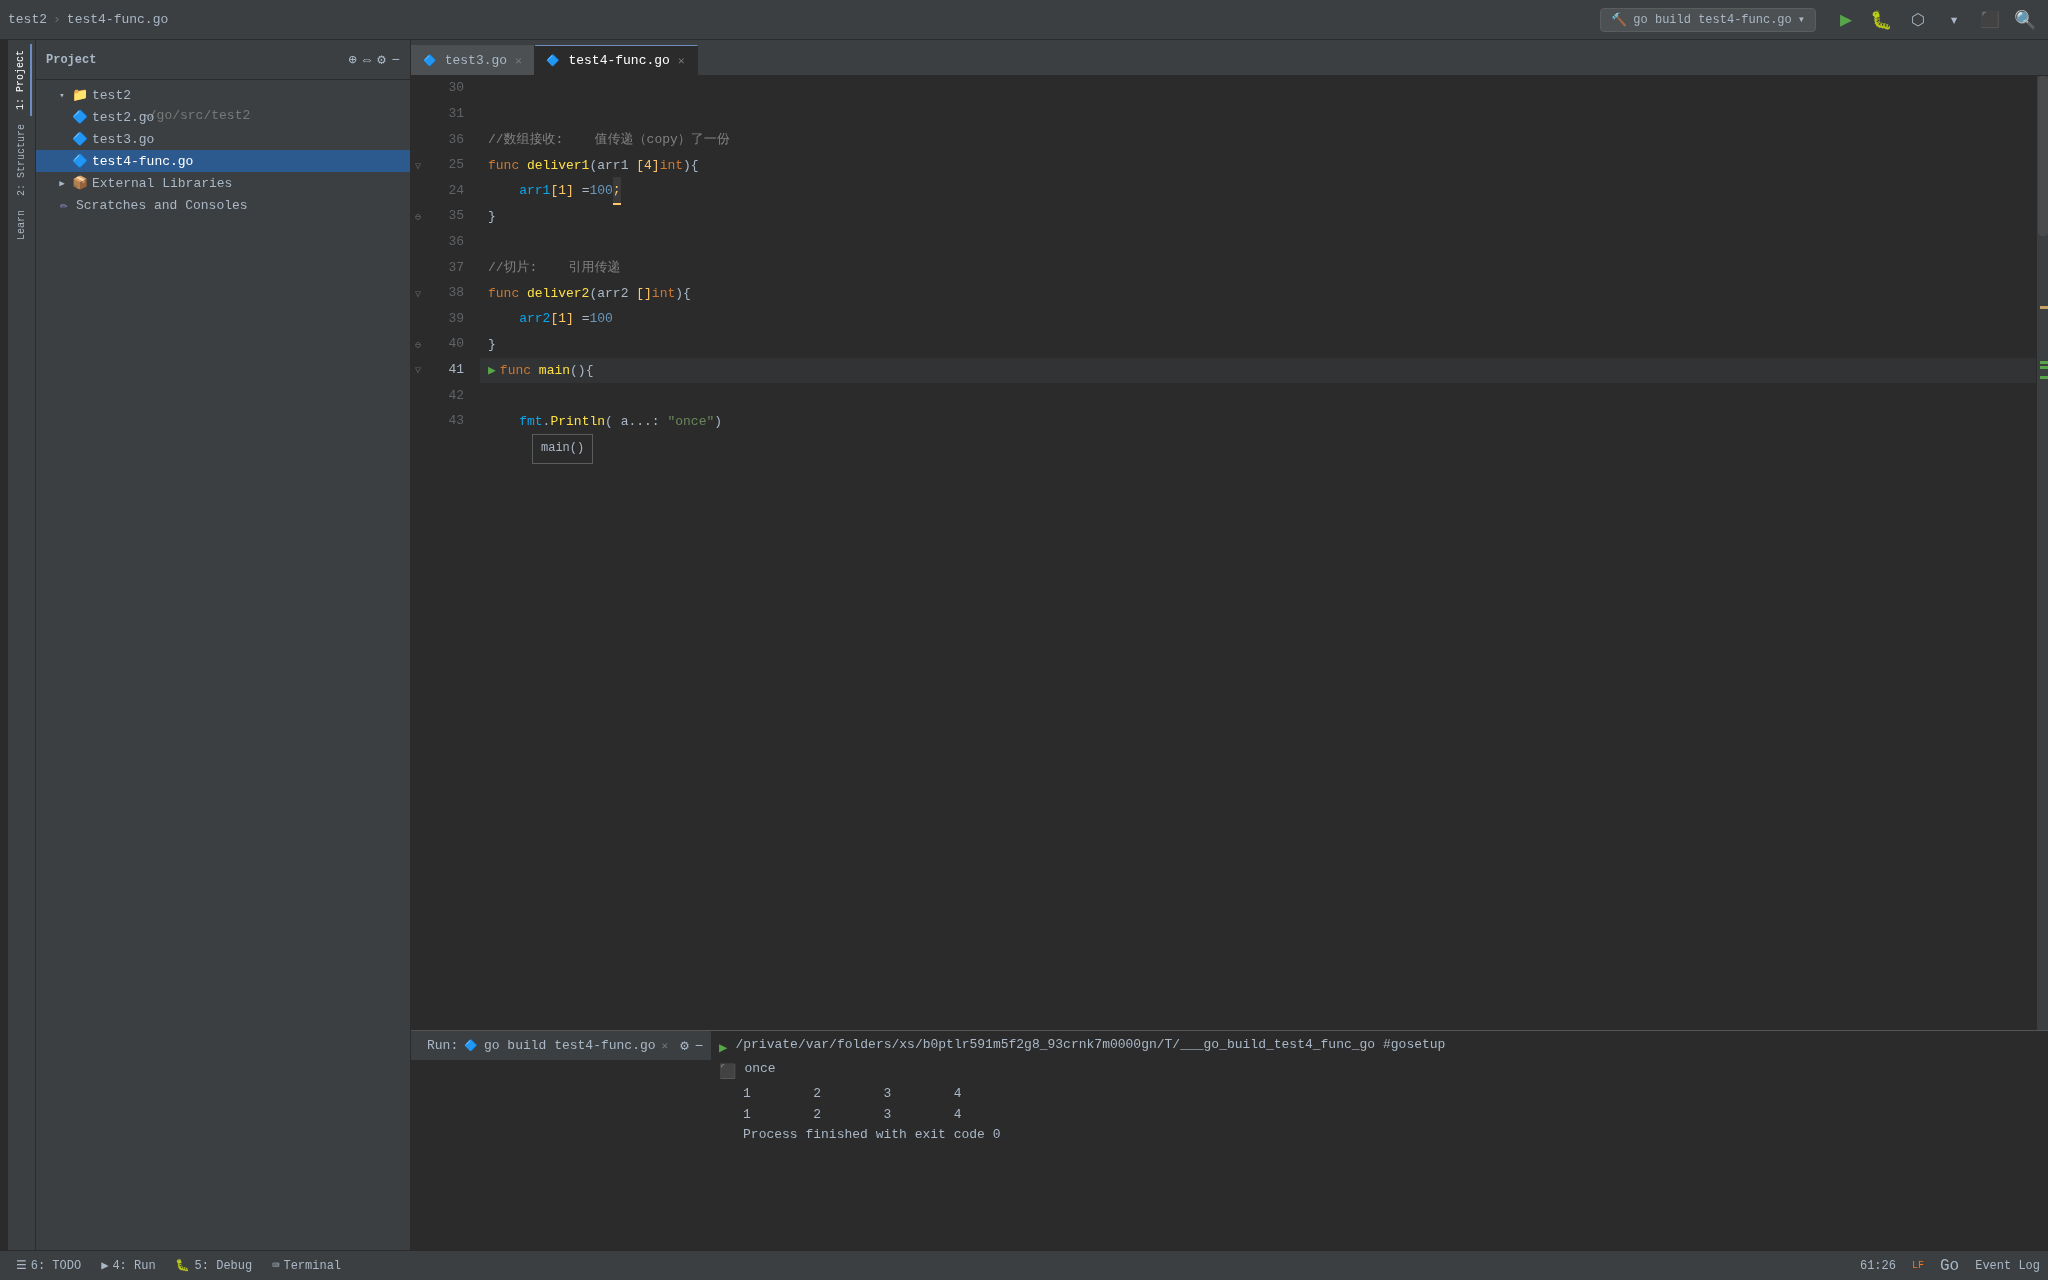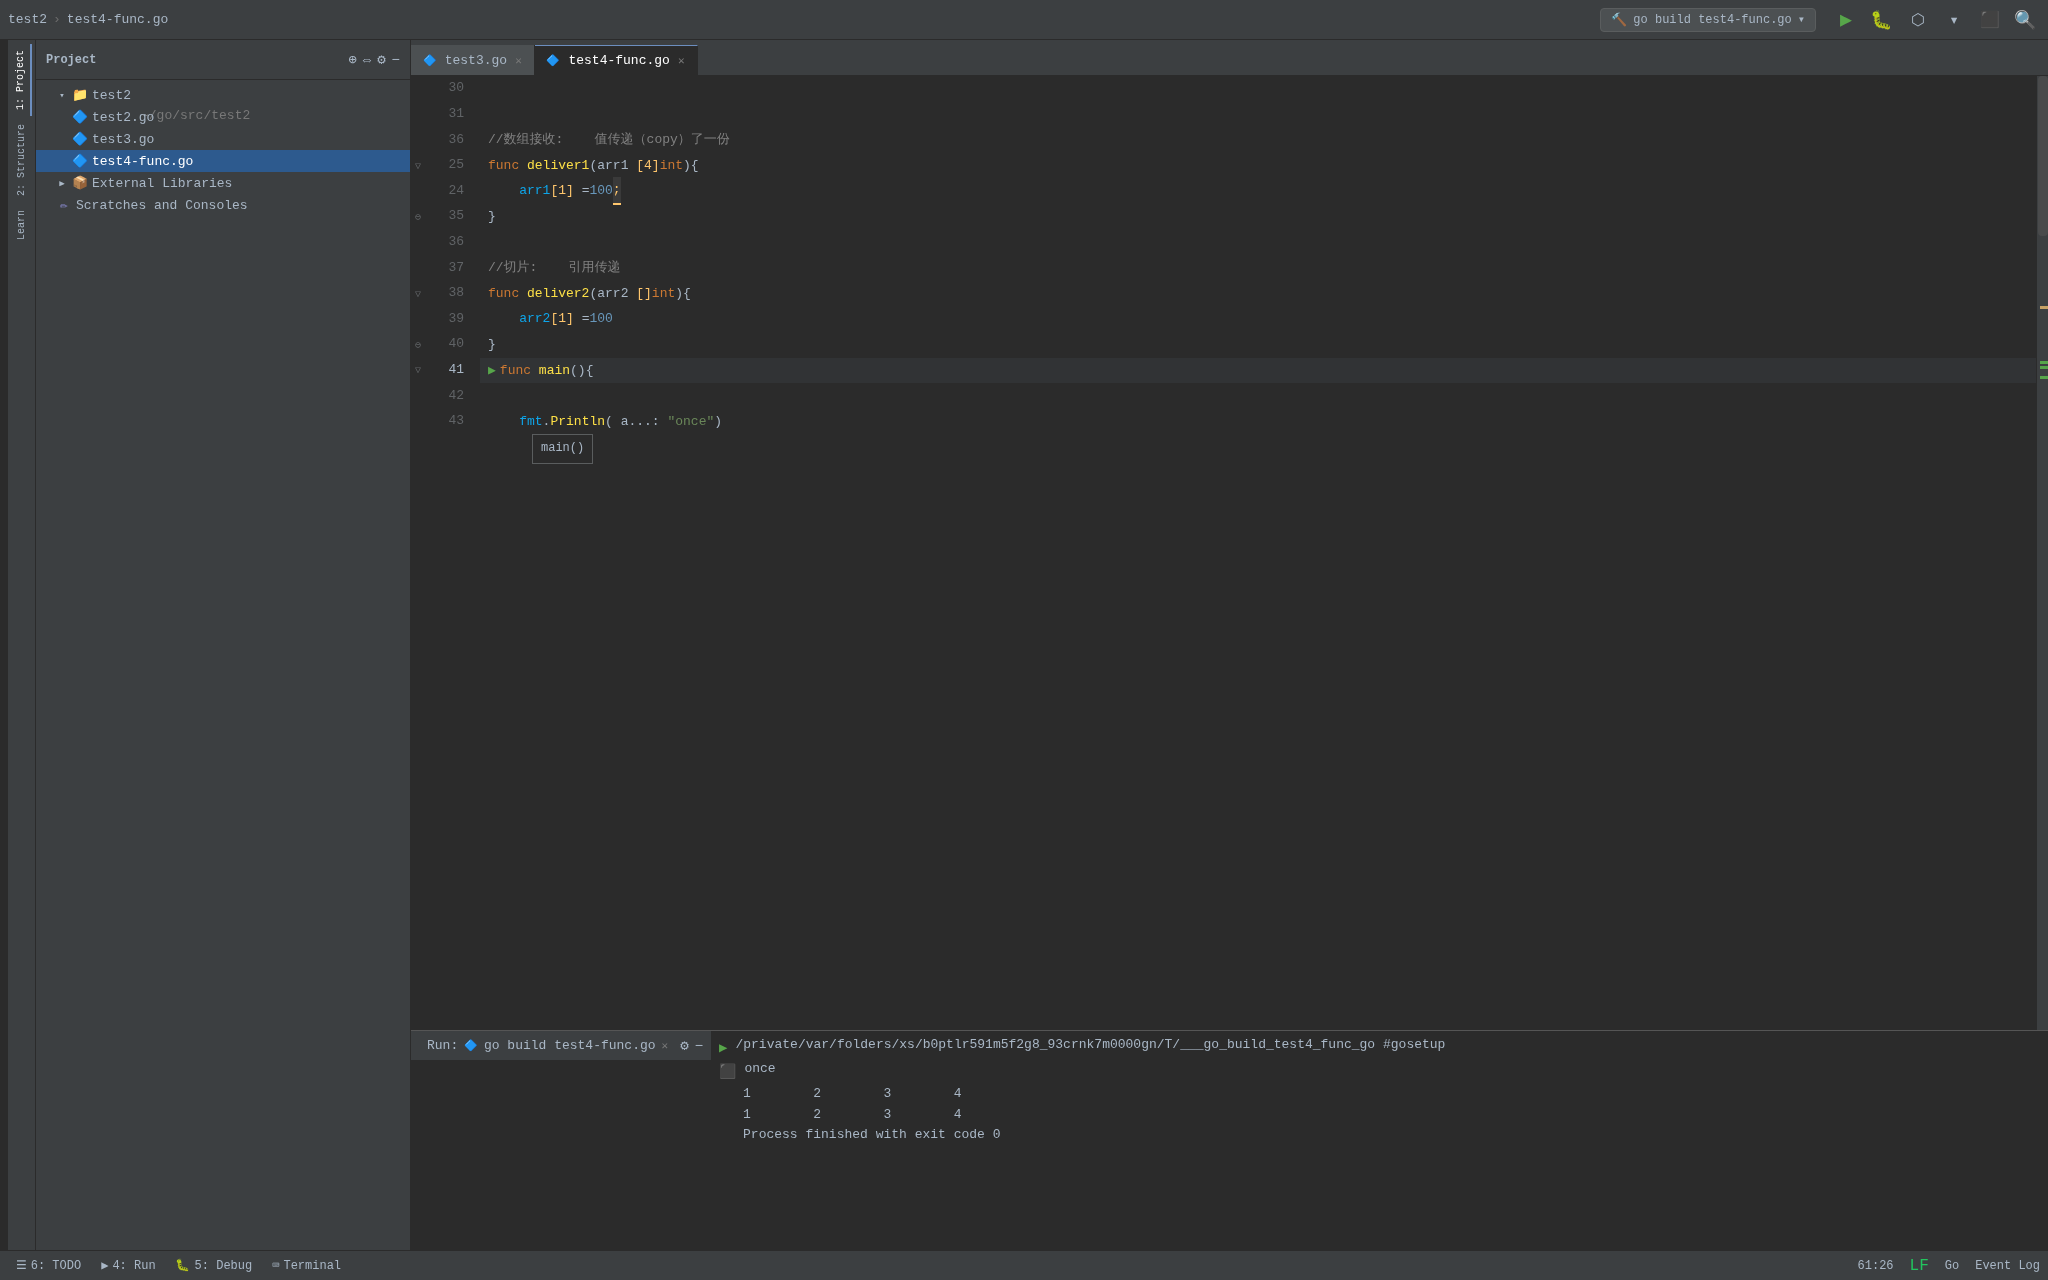--- a/index.html
+++ b/index.html
@@ -591,17 +591,17 @@
     <span>5: Debug</span>
   </div>
   <div style="display:flex; align-items:center; gap:4px; cursor:pointer; color:#a9b7c6; font-size:12px; padding:0 8px;">
     <span>⌨</span>
     <span>Terminal</span>
   </div>
   <div style="flex:1;"></div>
 
   <div class="status-bar" style="height:30px; background:transparent; padding:0;">
     <span style="color:#a9b7c6; font-size:12px;">61:26</span>
-    <span style="color:#22c55e; font-size:16px;">LF</span>
-    <span style="color:#a9b7c6; font-size:12px;">Go</span>
+    <span style="color:#f97316; font-size:10px;">LF</span>
+    <span style="color:#a9b7c6; font-size:16px;">Go</span>
     <span style="color:#a9b7c6; font-size:12px;">Event Log</span>
   </div>
 </div>
 
 </body></html>

